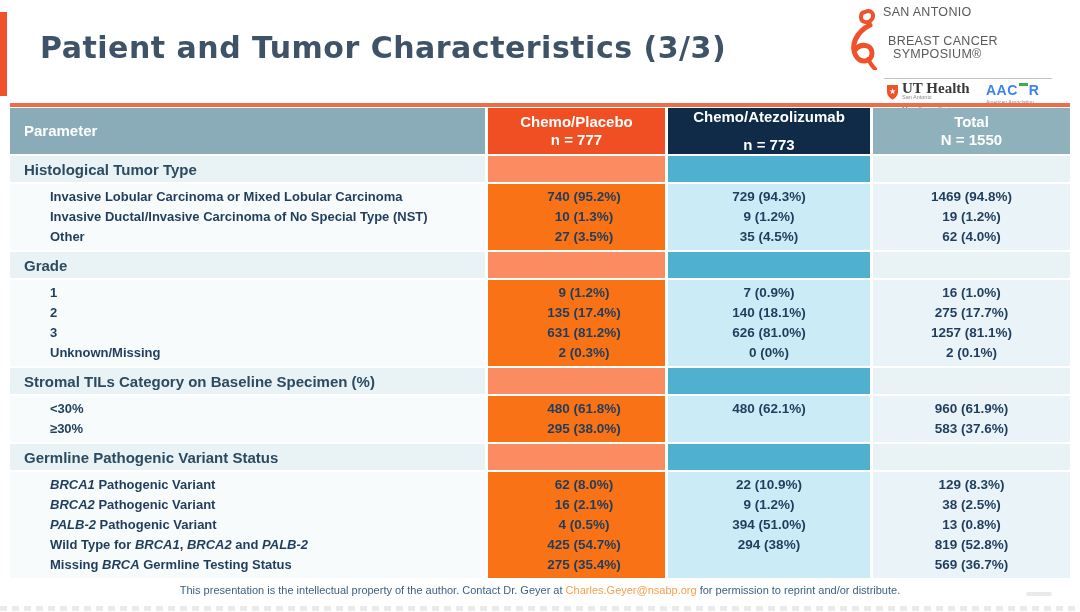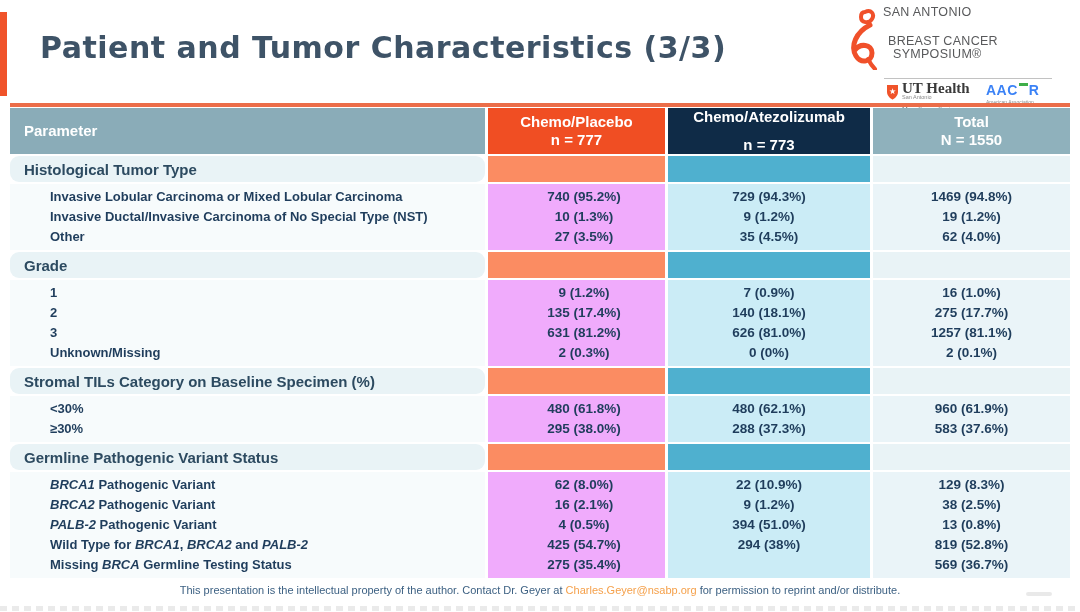--- a/index.html
+++ b/index.html
@@ -46,32 +46,32 @@
   .header-row .cell{display:flex;flex-direction:column;justify-content:center;align-items:center;
     color:#FFFFFF;font-weight:bold;font-size:15px;line-height:18px;}
   .hdr-param{background:#8AACB8;align-items:flex-start !important;padding-left:14px;}
   .hdr-placebo{background:#F04E23;}
   .hdr-atezo{background:#0F2B47;gap:10px;}
   .hdr-total{background:#8FB1BC;}
   
   .section-row{height:26px;}
   .section-row .cell{height:100%;}
   .section-title{display:flex;align-items:center;background:#E9F3F6;
-    color:#2C4A60;font-weight:bold;font-size:15px;padding-left:14px;border-radius:9px;}
+    color:#2C4A60;font-weight:bold;font-size:15px;padding-left:14px;}
   .sec-placebo{background:#FB8C62;}
   .sec-atezo{background:#4FB0CF;}
   .sec-total{background:#E9F3F6;}
   
   .block-row .cell{padding:3px 0;}
   .block-param{background:#F7FBFC;}
   .block-param .line{padding-left:40px;color:#1F3D5C;font-weight:bold;font-size:13px;line-height:20px;
     white-space:nowrap;overflow:hidden;}
   .val{text-align:center;color:#1F3D5C;font-weight:bold;font-size:13.5px;}
   .val .line{line-height:20px;}
-  .val.placebo{background:#f0abfc;padding-left:15px;}
+  .val.placebo{background:#f97316;padding-left:15px;}
   .val.atezo{background:#CBECF6;}
   .val.total{background:#EAF4F8;}
   
   .footer{position:absolute;left:0;top:584px;width:100%;text-align:center;
     font-size:11px;color:#3D6183;}
   .footer a{color:#F5A04A;text-decoration:none;}
   .watermark-smudge{position:absolute;right:28px;bottom:16px;width:26px;height:4px;
     background:#DADADA;opacity:.6;border-radius:2px;}
   .bottom-dashes{position:absolute;left:0;bottom:1px;width:100%;height:5px;opacity:.55;
     background-image:repeating-linear-gradient(90deg,#D9D9D9 0 7px,transparent 7px 12px);}
@@ -217,21 +217,20 @@
         <div class="cell block-param">
           <div class="line">&lt;30%</div>
           <div class="line">≥30%</div>
         </div>
         <div class="cell val placebo">
           <div class="line">480 (61.8%)</div>
           <div class="line">295 (38.0%)</div>
         </div>
         <div class="cell val atezo">
           <div class="line">480 (62.1%)</div>
-          <div class="line">288 (37.3%)</div>
         </div>
         <div class="cell val total">
           <div class="line">960 (61.9%)</div>
           <div class="line">583 (37.6%)</div>
         </div>
       </div>
       <div class="row section-row">
         <div class="cell section-title">Germline Pathogenic Variant Status</div>
         <div class="cell sec-placebo"></div>
         <div class="cell sec-atezo"></div>

